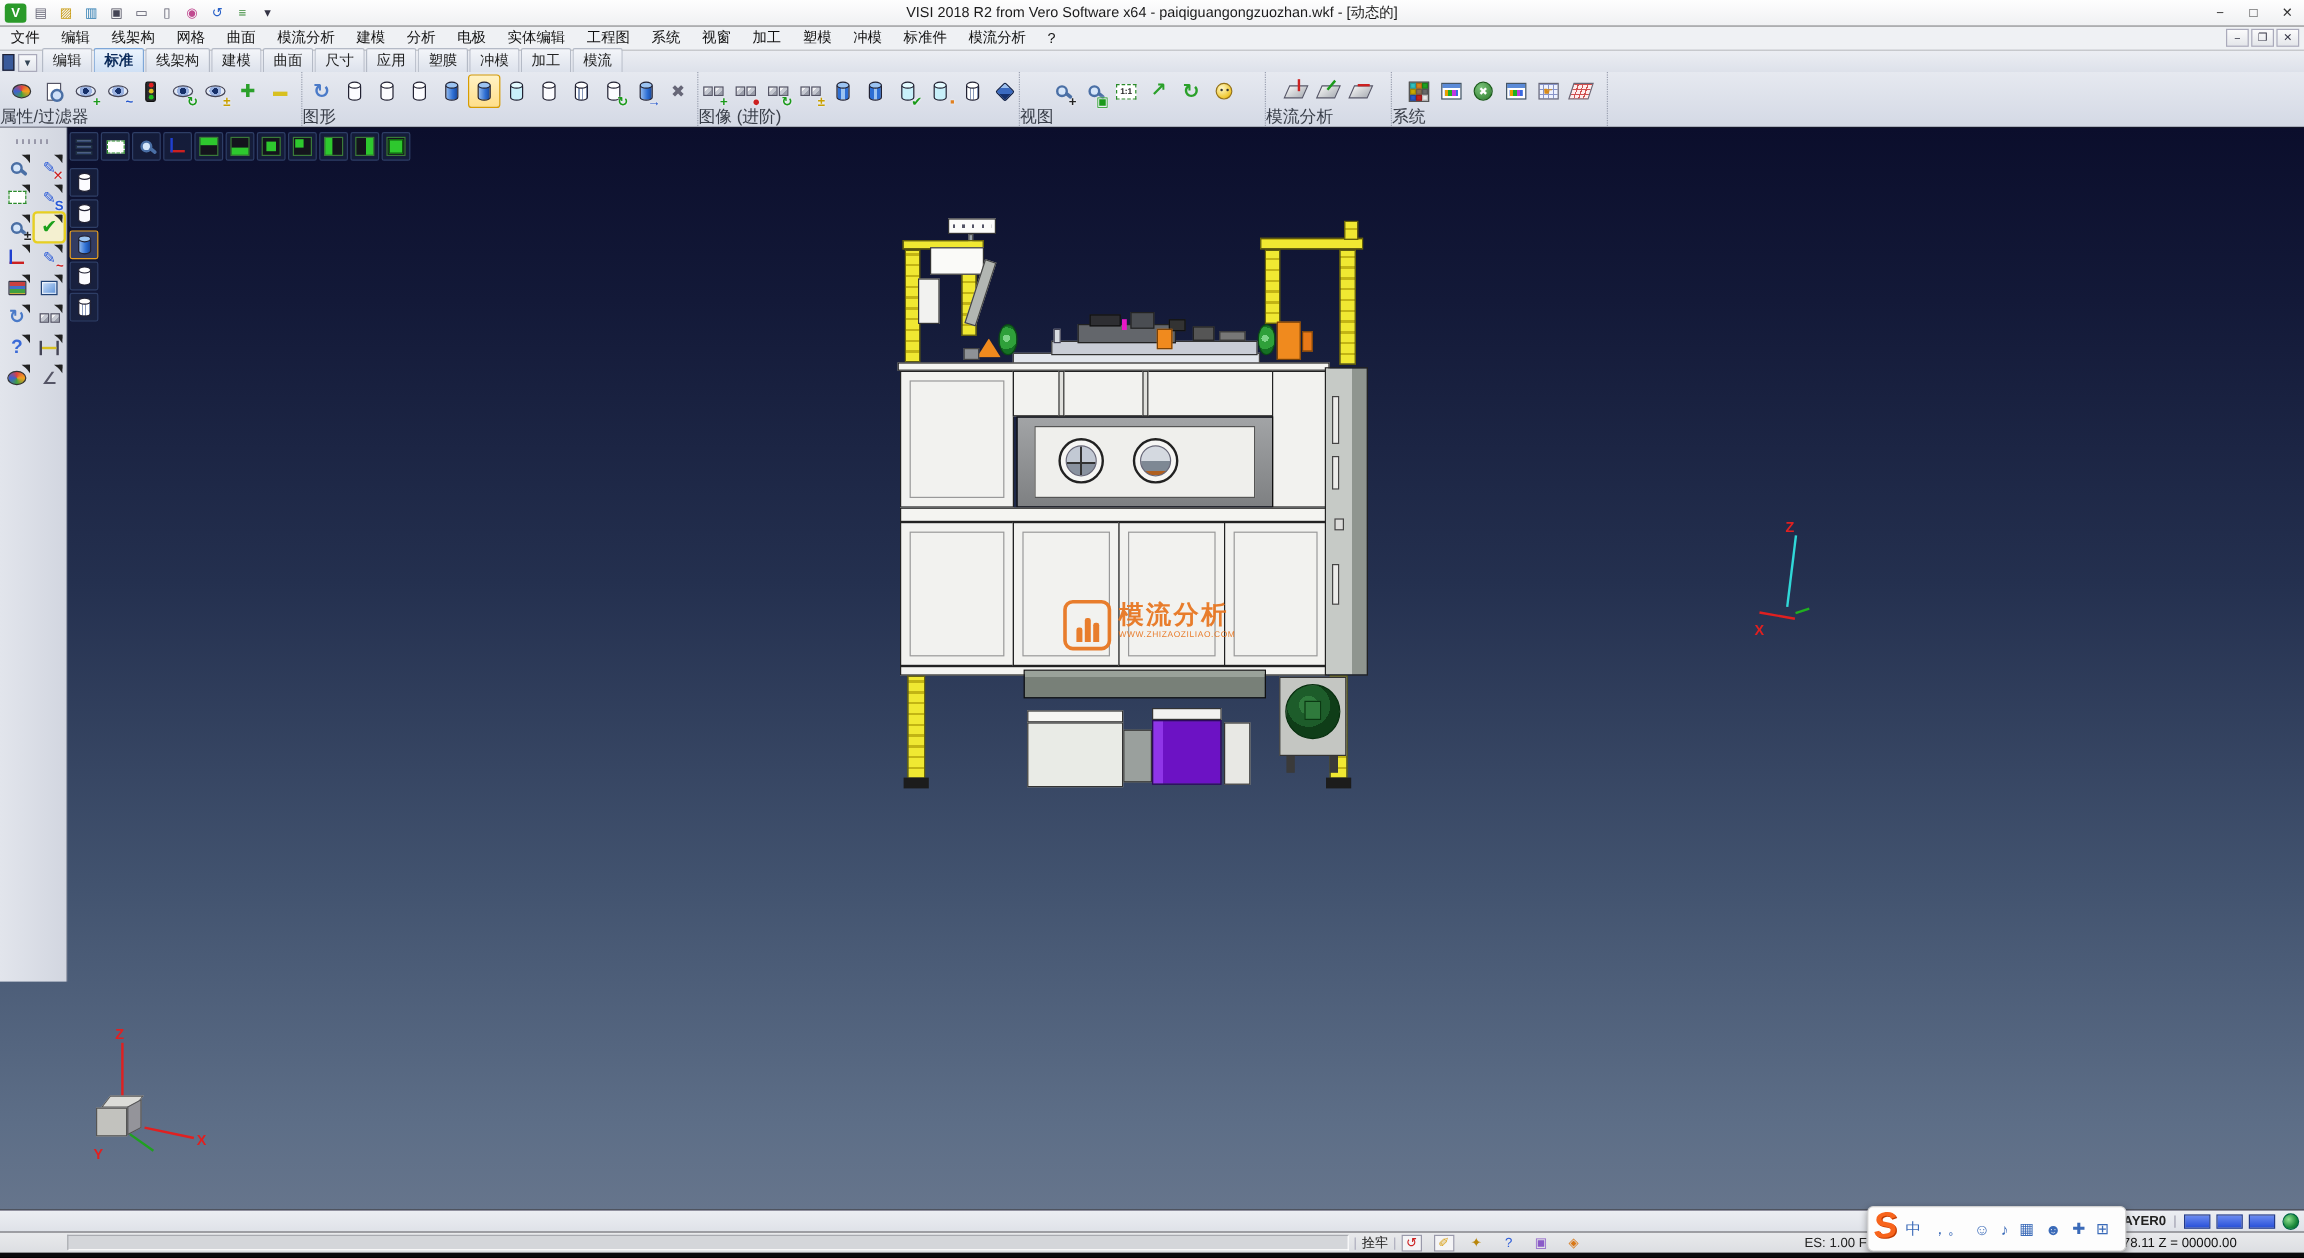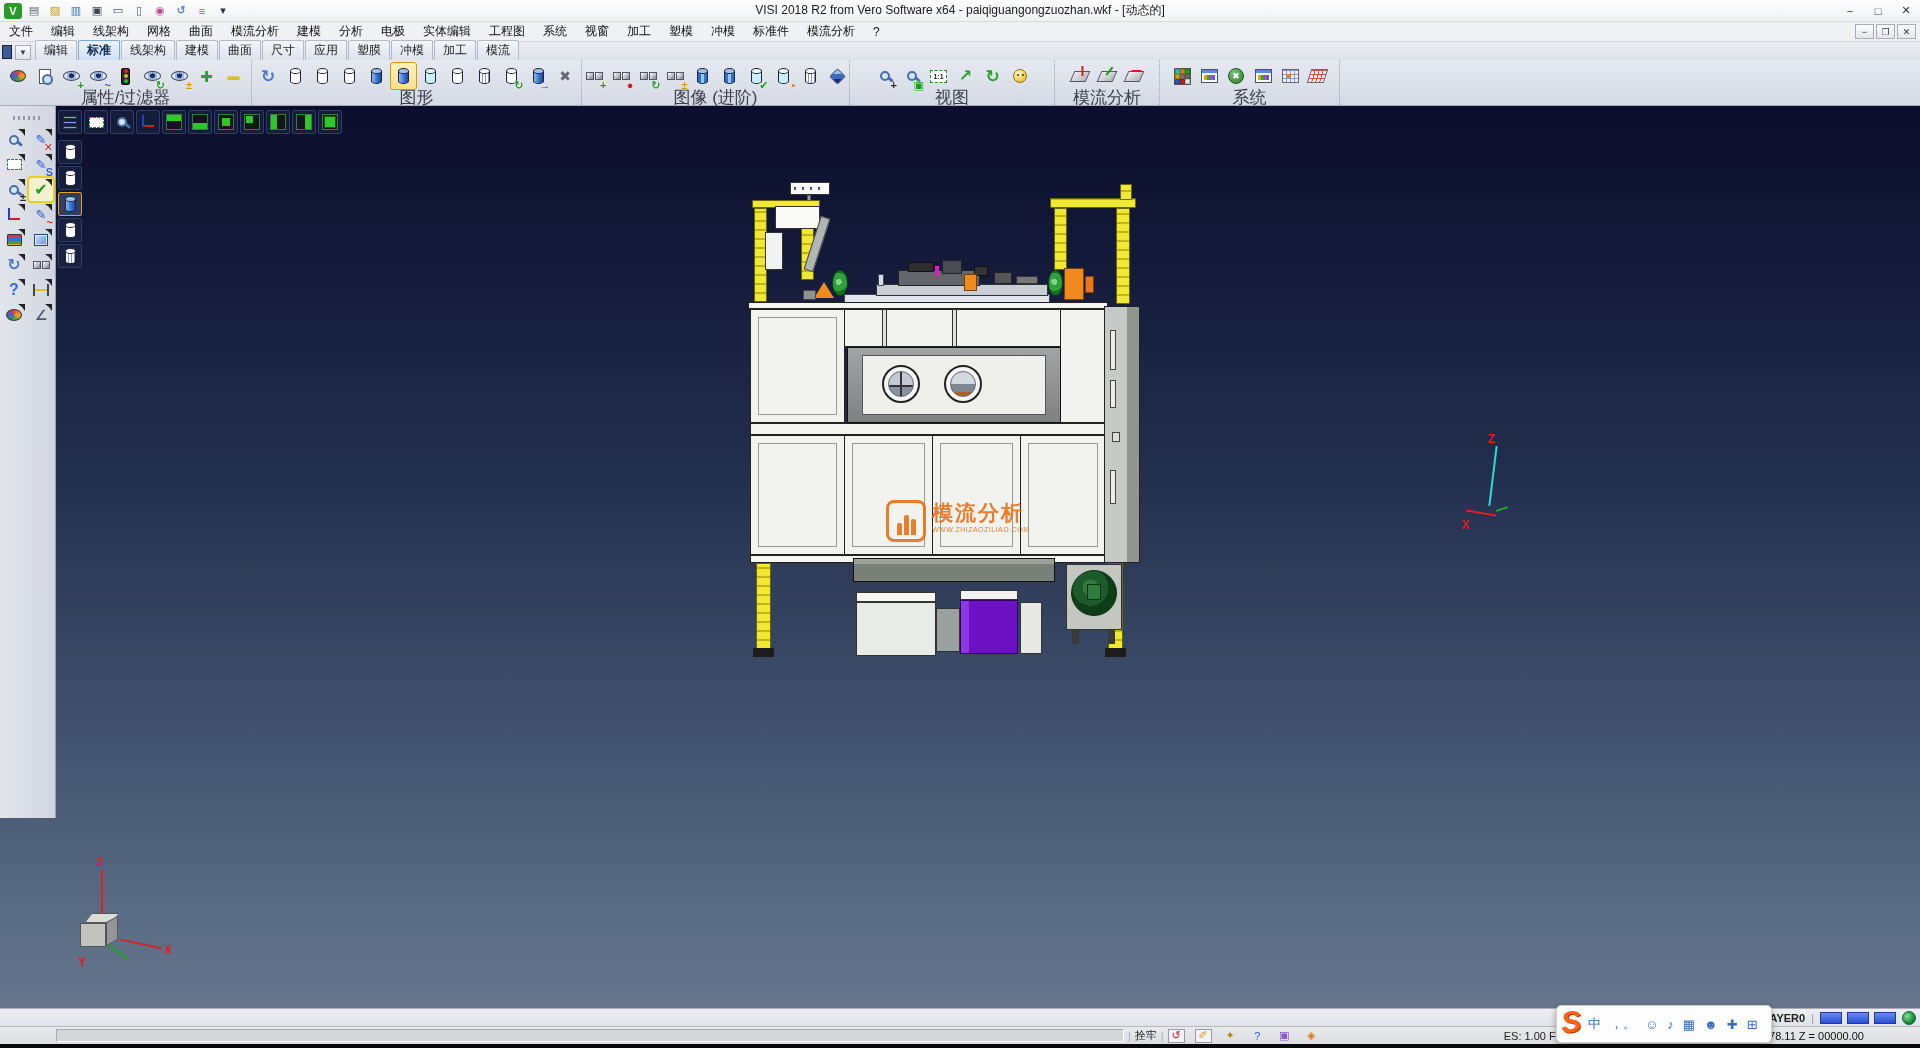--- a/index.html
+++ b/index.html
@@ -20,21 +20,21 @@
 
 .tabrow{height:18px;background:linear-gradient(#eceef3,#dde1ea);display:flex;align-items:flex-end;font-size:12px;flex:none;padding-left:2px}
 .mdisq{width:10px;height:14px;background:#3a5a9a;border:1px solid #223;margin:0 3px 1px 0}
 .tabdrop{width:16px;height:15px;border:1px solid #aab;background:linear-gradient(#f8f9fb,#e2e5ec);font-size:8px;color:#345;display:flex;align-items:center;justify-content:center;margin:0 4px 0 0}
 .tab{padding:1px 8px 1px;border:1px solid #b4bac6;border-bottom:none;margin-right:1px;background:linear-gradient(#f3f5f9,#dde2ec);border-radius:2px 2px 0 0;color:#222;white-space:nowrap}
 .tab.active{background:linear-gradient(#ecf4fd,#cfe0f5);border-color:#7ea7d8;font-weight:bold;color:#0a2a5a}
 
 .ribbon{height:46px;background:linear-gradient(#e6e9f0,#d4d9e5);display:flex;border-bottom:1px solid #a8adbb;flex:none}
 .rgroup{display:flex;flex-direction:column;border-right:1px dotted #9aa0b0;flex:none}
 .ricons{flex:1;display:flex;align-items:center;justify-content:center;gap:2px;padding:1px 4px 0}
-.rlabel{font-size:17px;color:#3a3f4a;text-align:center;height:14px;line-height:13px}
+.rlabel{font-size:14px;color:#3a3f4a;text-align:left;height:14px;line-height:13px}
 .icn{width:25px;height:26px;display:flex;align-items:center;justify-content:center;position:relative;border-radius:2px;flex:none}
 .icn.sel{background:linear-gradient(#fff2c4,#ffdf8a);outline:1px solid #d89c00}
 .bdg{position:absolute;right:0;bottom:-1px;font-weight:bold;font-size:11px;line-height:10px;text-shadow:0 0 2px #fff}
 
 .cyl{position:relative;width:11px;height:15px;border:1px solid #223;border-radius:5.5px/3px;background:#fcfcff}
 .cyl::before{content:"";position:absolute;left:-1px;top:-2px;width:9px;height:4px;border:1px solid #223;border-radius:50%;background:#fff}
 .cyl.c-blue{background:linear-gradient(90deg,#8fb8ee,#2e6fd4 60%,#1a4aa0)}.cyl.c-blue::before{background:#9cc4f2}
 .cyl.c-cyan{background:#c8f0fa}.cyl.c-cyan::before{background:#e4fbff}
 .cyl.c-stripe{background:repeating-linear-gradient(90deg,#fff 0 2px,#8899bb 2px 3px)}
 .cyl.c-bluestripe{background:linear-gradient(90deg,#2e6fd4 0 3px,#9cc4f2 3px 6px,#2e6fd4 6px)}.cyl.c-bluestripe::before{background:#9cc4f2}

